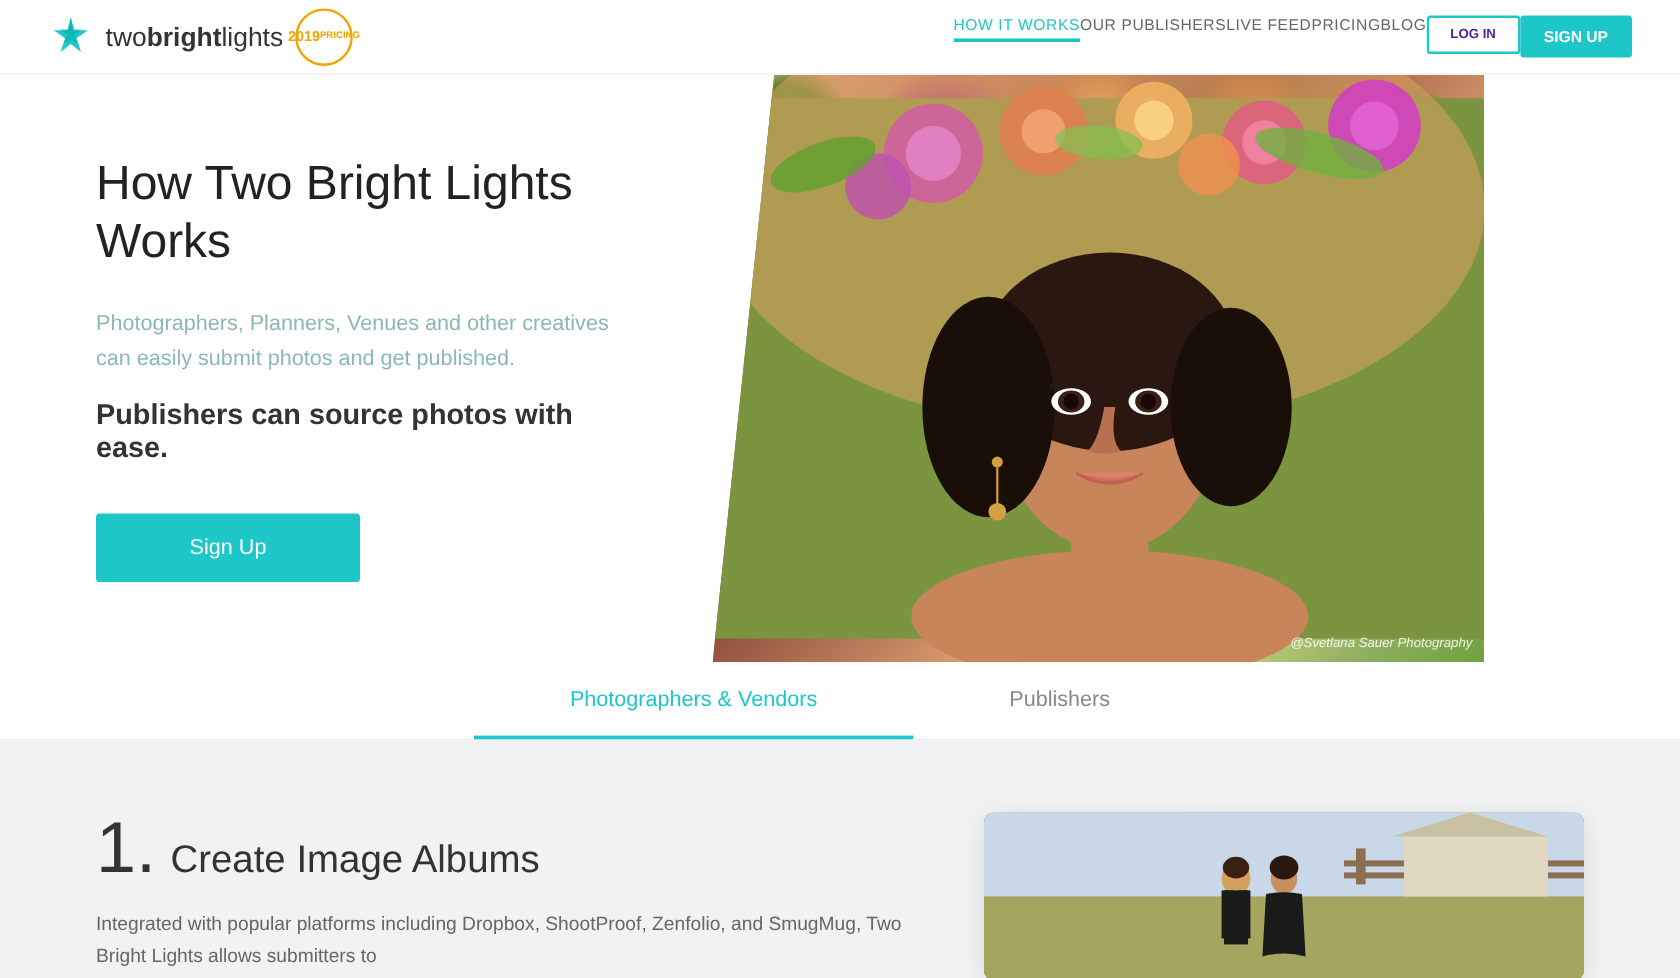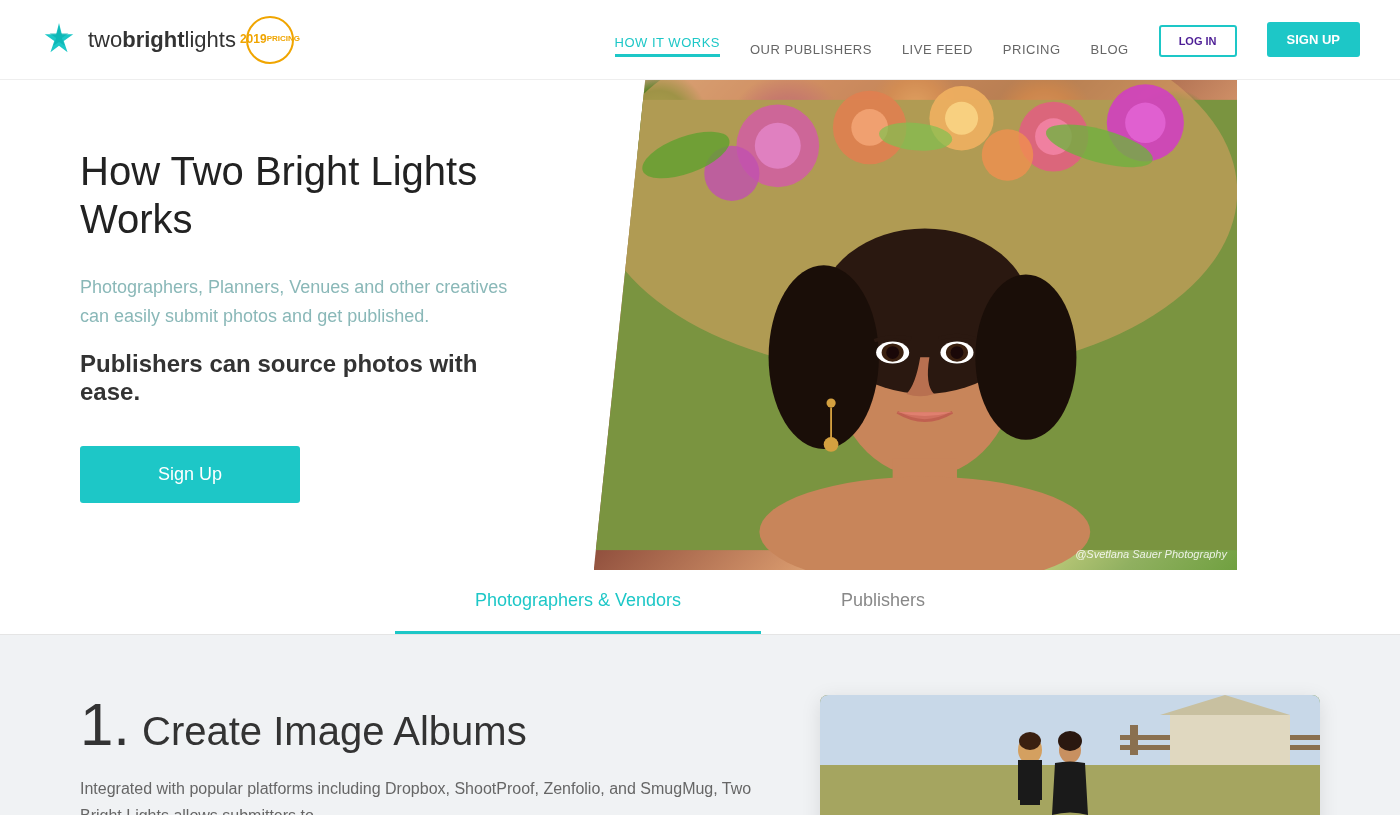--- a/index.html
+++ b/index.html
@@ -4,21 +4,21 @@
   <style>
     * { margin: 0; padding: 0; box-sizing: border-box; }
     body { font-family: 'Helvetica Neue', Arial, sans-serif; color: #333; overflow-x: hidden; }
 
     
     nav {
       display: flex;
       align-items: center;
       justify-content: space-between;
       padding: 16px 40px;
-      height: 80px;
+      height: 62px;
       background: #fff;
       border-bottom: 1px solid #eee;
       position: relative;
       z-index: 10;
     }
     .nav-logo {
       display: flex;
       align-items: center;
       gap: 10px;
     }
@@ -46,22 +46,21 @@
       justify-content: center;
       font-size: 8px;
       font-weight: 700;
       color: #f0a500;
       text-align: center;
       line-height: 1.1;
     }
     .award-badge .year { font-size: 12px; font-weight: 900; }
     .nav-links {
       display: flex;
-      align-items: flex-end;
-      gap: 30px;
+      align-items: flex-start;
     }
     .nav-link {
       font-size: 13px;
       font-weight: 500;
       color: #666;
       text-decoration: none;
       text-transform: uppercase;
       letter-spacing: 0.5px;
       cursor: pointer;
     }
@@ -209,21 +208,21 @@
       gap: 12px;
       margin-bottom: 20px;
     }
     .step-number {
       font-size: 60px;
       font-weight: 300;
       color: #333;
       line-height: 1;
     }
     .step-title {
-      font-size: 40px;
+      font-size: 32px;
       font-weight: 300;
       color: #333;
     }
     .step-desc {
       font-size: 16px;
       color: #666;
       line-height: 1.7;
       max-width: 700px;
     }
     .content-layout {

